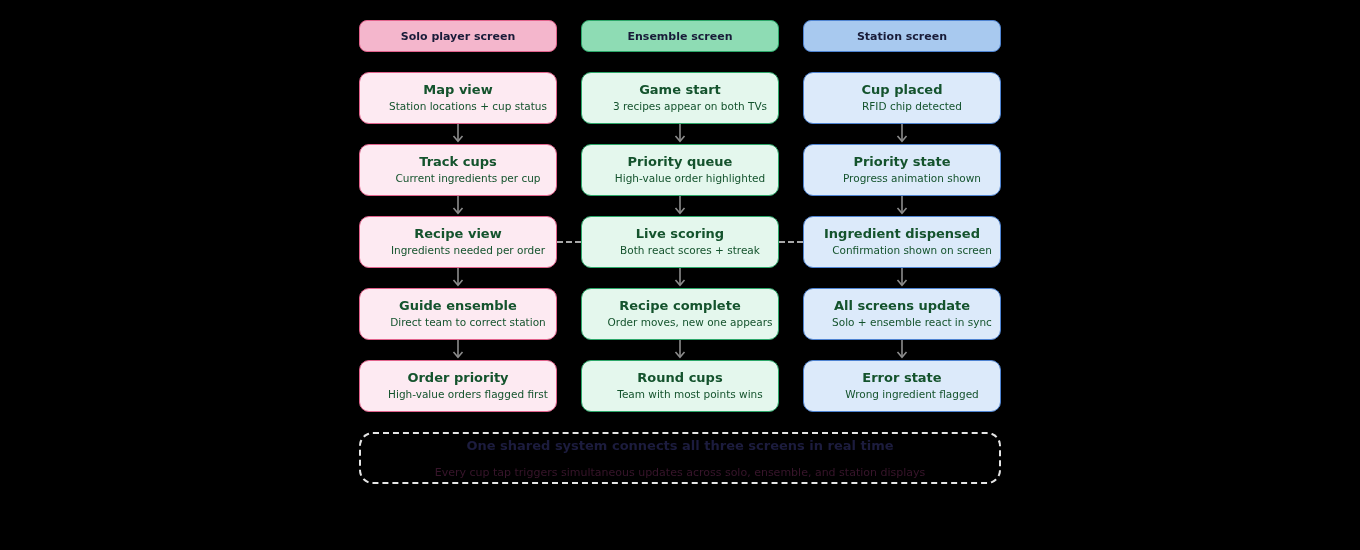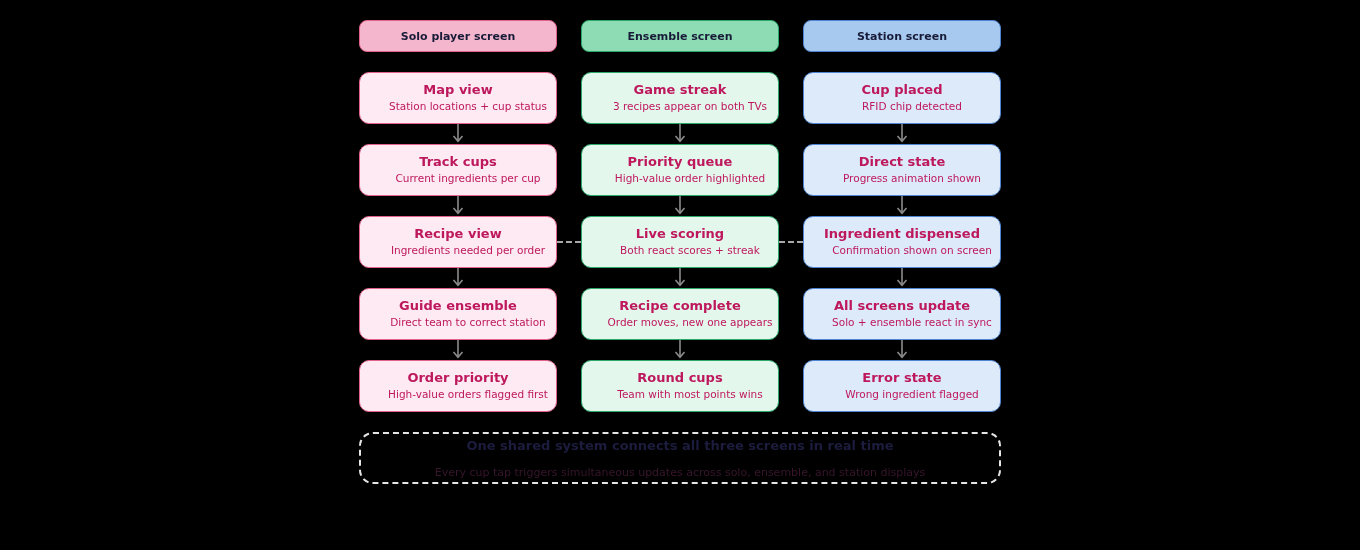--- a/index.html
+++ b/index.html
@@ -20,21 +20,21 @@
     display: flex; align-items: center; justify-content: center;
     font-size: 11px; font-weight: 600; color: #181b38;
     margin-bottom: 20px; white-space: nowrap;
   }
   .node {
     height: 52px; flex: 0 0 52px;
     border-radius: 10px;
     border: 1.5px solid var(--border, #888);
     background: var(--fill-body, #eee);
     display: flex; flex-direction: column; align-items: center; justify-content: center;
-    text-align: center; color: #be185d; overflow: visible;
+    text-align: center; color: #14532d; overflow: visible;
   }
   .node .title { font-size: 13px; font-weight: 700; line-height: 1.3; white-space: nowrap; }
   .node .sub { font-size: 10.5px; font-weight: 400; line-height: 1.35; white-space: nowrap; margin-left: 20px; }
   .arrow { height: 20px; flex: 0 0 20px; display: flex; align-items: center; justify-content: center; }
   .arrow svg { display: block; }
   .connector { position: absolute; width: 24px; height: 0; border-top: 2px dashed #a8a8a8; top: 221px; }
   .connector.c1 { left: 198px; }
   .connector.c2 { left: 420px; }
   .note {
     position: absolute; left: 0; top: 412px; width: 642px; height: 52px;
@@ -95,21 +95,21 @@
         </div>
       <div class="node">
         <div class="title">Order priority</div>
         <div class="sub">High-value orders flagged first</div>
       </div>
     </div>
 
     <div class="col" style="--border: #2ca86a; --fill-header: #8edcb4; --fill-body: #e4f7ed;">
       <div class="hdr">Ensemble screen</div>
       <div class="node">
-        <div class="title">Game streak</div>
+        <div class="title">Game start</div>
         <div class="sub">3 recipes appear on both TVs</div>
       </div>
       <div class="arrow">
           <svg width="16" height="20" viewBox="0 0 16 20">
             <line x1="8" y1="0" x2="8" y2="16.5" stroke="#8c8c8c" stroke-width="1.6"></line>
             <polyline points="3.5,12 8,17.2 12.5,12" fill="none" stroke="#8c8c8c" stroke-width="1.6"></polyline>
           </svg>
         </div>
       <div class="node">
         <div class="title">Priority queue</div>
@@ -153,21 +153,21 @@
         <div class="title">Cup placed</div>
         <div class="sub">RFID chip detected</div>
       </div>
       <div class="arrow">
           <svg width="16" height="20" viewBox="0 0 16 20">
             <line x1="8" y1="0" x2="8" y2="16.5" stroke="#8c8c8c" stroke-width="1.6"></line>
             <polyline points="3.5,12 8,17.2 12.5,12" fill="none" stroke="#8c8c8c" stroke-width="1.6"></polyline>
           </svg>
         </div>
       <div class="node">
-        <div class="title">Direct state</div>
+        <div class="title">Priority state</div>
         <div class="sub">Progress animation shown</div>
       </div>
       <div class="arrow">
           <svg width="16" height="20" viewBox="0 0 16 20">
             <line x1="8" y1="0" x2="8" y2="16.5" stroke="#8c8c8c" stroke-width="1.6"></line>
             <polyline points="3.5,12 8,17.2 12.5,12" fill="none" stroke="#8c8c8c" stroke-width="1.6"></polyline>
           </svg>
         </div>
       <div class="node">
         <div class="title">Ingredient dispensed</div>

